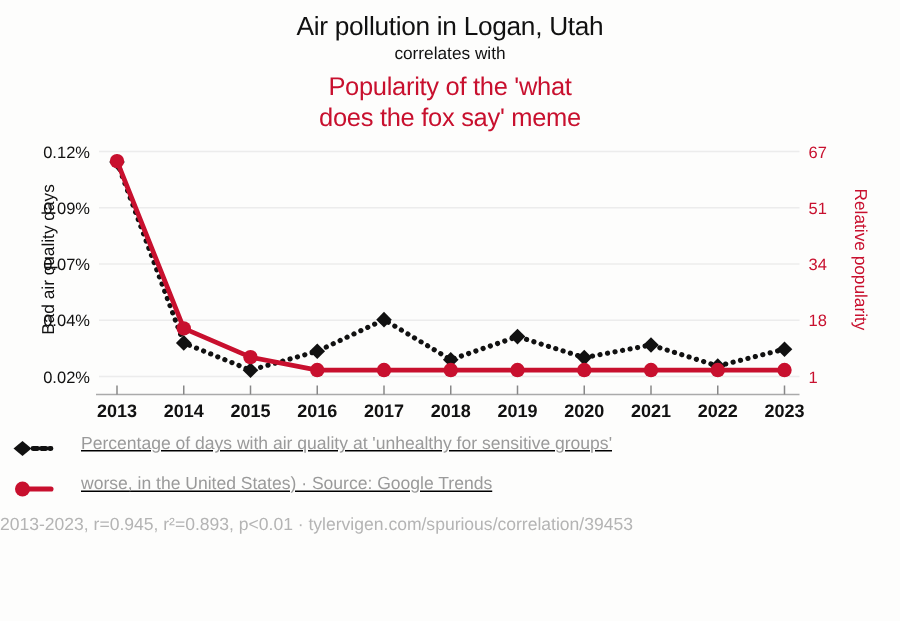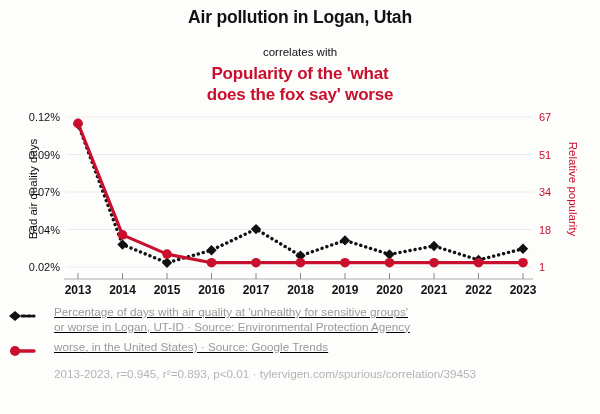--- a/index.html
+++ b/index.html
@@ -8,28 +8,28 @@
   }
   body {
     width: 600px; height: 414px;
     font-family: "Liberation Sans", sans-serif;
     overflow: hidden;
     position: relative;
     background: #fdfdfc;
   }
   .title-block { text-align: center; padding-top: 6px; }
   .title-main {
-    font-size: 17.5px; font-weight: bold; color: #111111;
+    font-size: 17.5px; font-weight: normal; color: #111111;
     line-height: 22px; letter-spacing: -0.2px;
   }
   .title-conn {
-    font-size: 11.5px; color: #111111; line-height: 17px; margin-top: 16px;
+    font-size: 11.5px; color: #111111; line-height: 17px; margin-top: 0;
   }
   .title-sub {
-    font-size: 17px; font-weight: bold; color: #c8102e;
+    font-size: 17px; font-weight: normal; color: #c8102e;
     line-height: 21px; margin-top: 2px; letter-spacing: -0.2px;
   }
 
   .chart-wrap { position: relative; width: 600px; height: 190px; margin-top: 4px; }
   svg.chart { display: block; }
 
   .axis-title-left {
     position: absolute; left: -47px; top: 74px;
     transform: rotate(-90deg);
     font-size: 11.5px; color: #111111; width: 160px; text-align: center;
@@ -44,33 +44,33 @@
   .ytick-r { font-size: 11px; fill: #c8102e; text-anchor: start; }
   .xtick   { font-size: 12px; fill: #111111; text-anchor: middle; font-weight: bold; }
 
   .legend { margin-top: 6px; padding-left: 8px; }
   .legend-row { display: flex; align-items: flex-start; margin-bottom: 6px; text-decoration: underline; }
   .legend-mark { width: 46px; flex: 0 0 46px; padding-top: 3px; }
   .legend-text {
     font-size: 11.7px; color: #9a9a9a; line-height: 14.5px;
   }
   .footer {
-    margin-top: 2px; padding-left: 54px;
+    margin-top: 2px; 
     font-size: 11.7px; color: #b4b4b4;
   }
 </style>
 </head>
 <body>
 
 <div class="title-block">
   <div class="title-main">Air pollution in Logan, Utah</div>
   <div class="title-conn">correlates with</div>
   <div class="title-sub">
     <div>Popularity of the 'what</div>
-    <div>does the fox say' worse</div>
+    <div>does the fox say' meme</div>
   </div>
 </div>
 
 <div class="chart-wrap">
   <div class="axis-title-left">Bad air quality days</div>
   <div class="axis-title-right">Relative popularity</div>
   <svg class="chart" id="chart-svg" width="600" height="190">
       <line x1="66" y1="8" x2="533" y2="8" stroke="#ececec" stroke-width="1"></line>
       <text x="60" y="12" class="ytick-l">0.12%</text>
       <text x="539" y="12" class="ytick-r">67</text>
@@ -139,21 +139,20 @@
 <div class="legend">
   <div class="legend-row">
     <div class="legend-mark">
       <svg width="42" height="12" viewBox="0 0 42 12">
         <polygon points="7,1 13,6 7,11 1,6" fill="#111111"></polygon>
         <line x1="14" y1="6" x2="26" y2="6" stroke="#111111" stroke-width="3.2" stroke-dasharray="3,2.6" stroke-linecap="round"></line>
       </svg>
     </div>
     <div class="legend-text">
       <div>Percentage of days with air quality at 'unhealthy for sensitive groups'</div>
-      <div>or worse in Logan, UT-ID · Source: Environmental Protection Agency</div>
     </div>
   </div>
   <div class="legend-row">
     <div class="legend-mark">
       <svg width="42" height="12" viewBox="0 0 42 12">
         <line x1="7" y1="6" x2="26" y2="6" stroke="#c8102e" stroke-width="3.4" stroke-linecap="round"></line>
         <circle cx="7" cy="6" r="5" fill="#c8102e"></circle>
       </svg>
     </div>
     <div class="legend-text">

